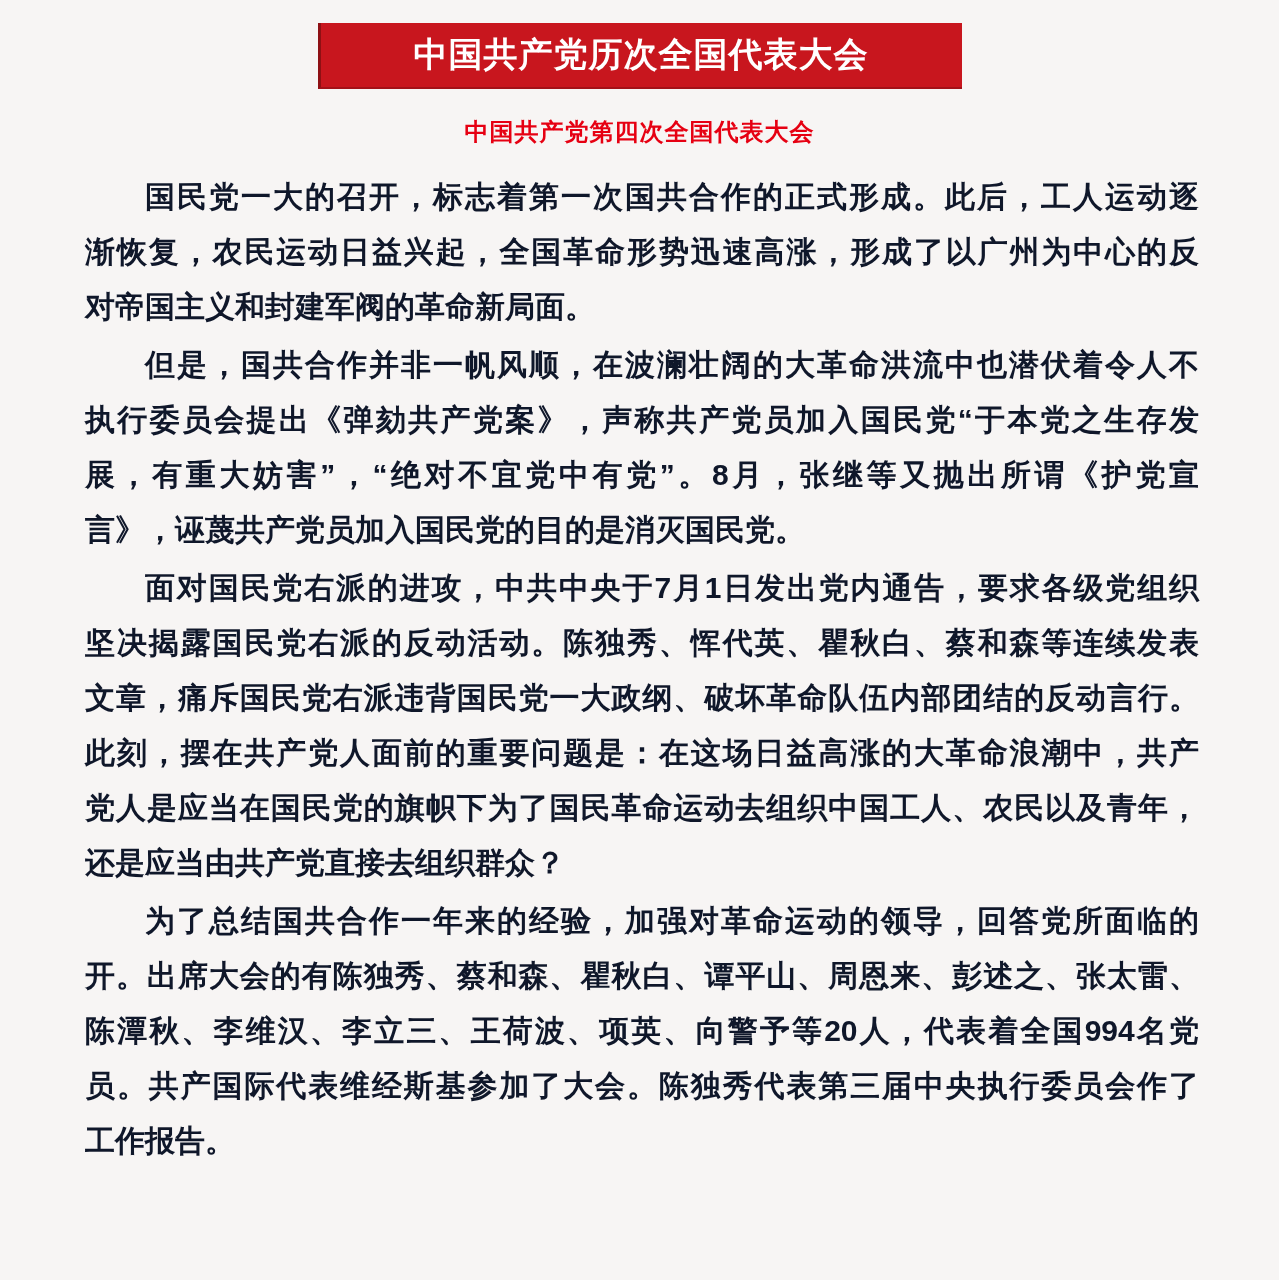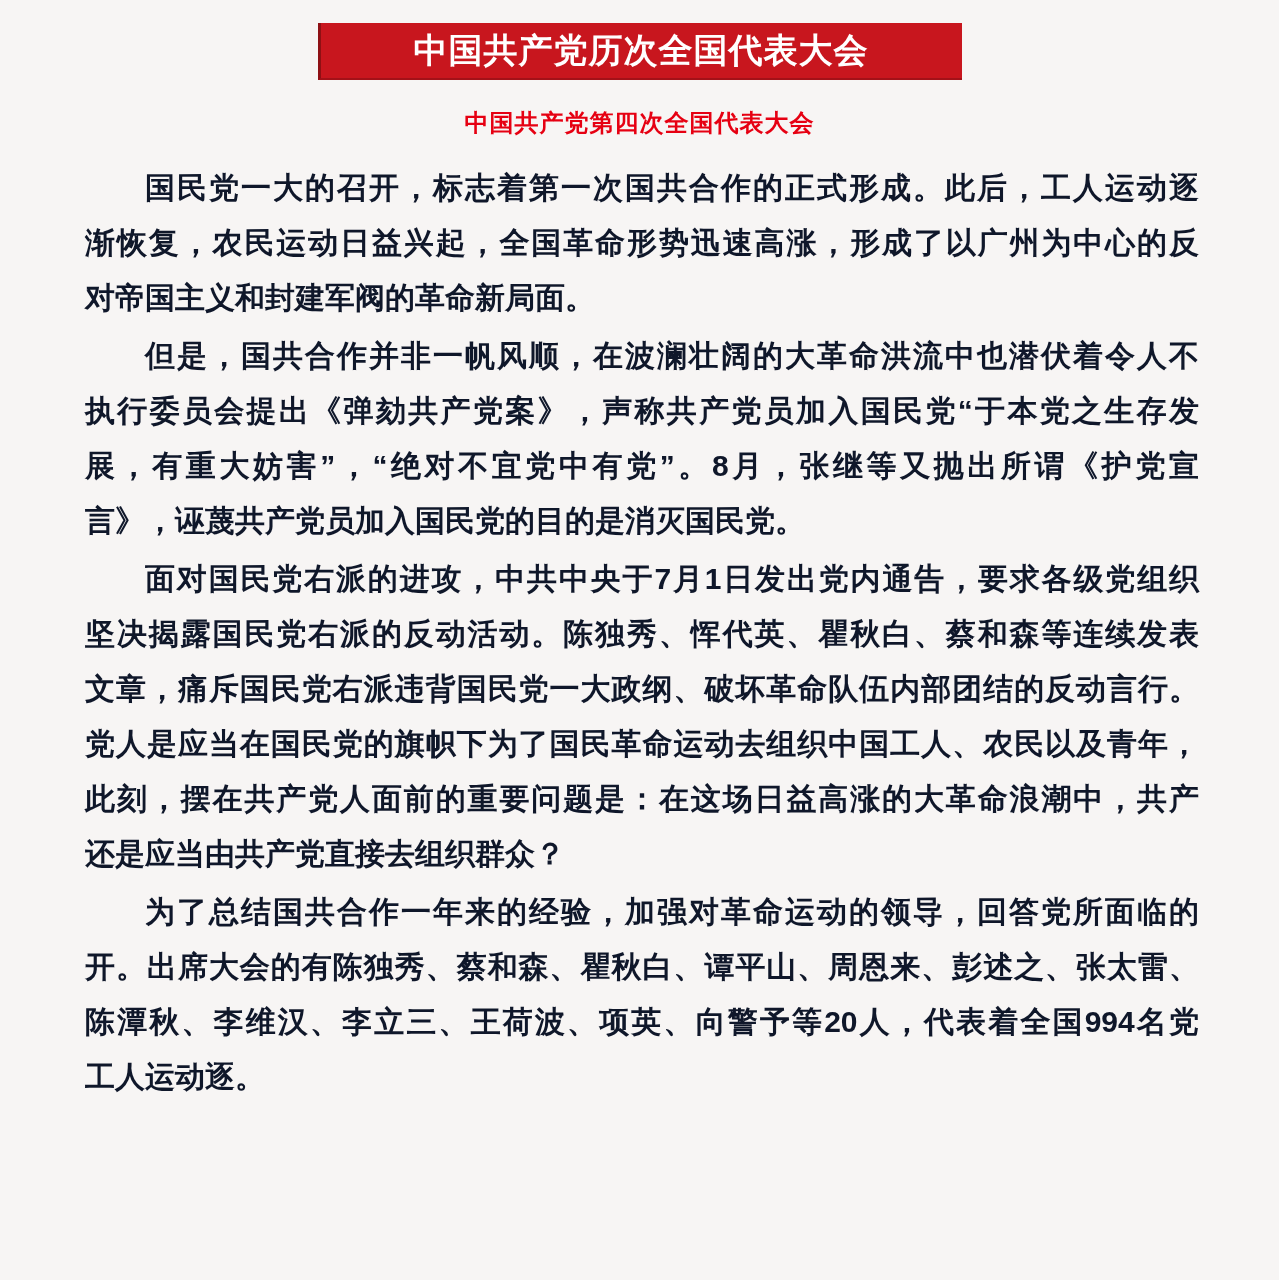--- a/index.html
+++ b/index.html
@@ -8,21 +8,21 @@
   }
   body {
     width: 1279px;
     height: 1280px;
     background: #f7f5f4;
     font-family: "Liberation Sans", sans-serif;
     overflow: hidden;
   }
   .banner {
     width: 644px;
-    height: 57px;
+    height: 66px;
     margin: 23px auto 0 auto;
     background: #c8161e;
     border-left: 3px solid #8e1014;
     border-bottom: 2px solid #a31118;
     box-sizing: border-box;
     display: flex;
     align-items: center;
     justify-content: center;
   }
   .banner-title {
@@ -82,26 +82,27 @@
       <div class="line indent">但是，国共合作并非一帆风顺，在波澜壮阔的大革命洪流中也潜伏着令人不</div>
       <div class="line">执行委员会提出《弹劾共产党案》，声称共产党员加入国民党“于本党之生存发</div>
       <div class="line">展，有重大妨害”，“绝对不宜党中有党”。8月，张继等又抛出所谓《护党宣</div>
       <div class="line short">言》，诬蔑共产党员加入国民党的目的是消灭国民党。</div>
     </div>
 
     <div class="para">
       <div class="line indent">面对国民党右派的进攻，中共中央于7月1日发出党内通告，要求各级党组织</div>
       <div class="line">坚决揭露国民党右派的反动活动。陈独秀、恽代英、瞿秋白、蔡和森等连续发表</div>
       <div class="line">文章，痛斥国民党右派违背国民党一大政纲、破坏革命队伍内部团结的反动言行。</div>
+      <div class="line">此刻，摆在共产党人面前的重要问题是：在这场日益高涨的大革命浪潮中，共产</div>
       <div class="line">党人是应当在国民党的旗帜下为了国民革命运动去组织中国工人、农民以及青年，</div>
-      <div class="line">此刻，摆在共产党人面前的重要问题是：在这场日益高涨的大革命浪潮中，共产</div>
       <div class="line short">还是应当由共产党直接去组织群众？</div>
     </div>
 
     <div class="para">
       <div class="line indent">为了总结国共合作一年来的经验，加强对革命运动的领导，回答党所面临的</div>
       <div class="line">开。出席大会的有陈独秀、蔡和森、瞿秋白、谭平山、周恩来、彭述之、张太雷、</div>
       <div class="line">陈潭秋、李维汉、李立三、王荷波、项英、向警予等20人，代表着全国994名党</div>
-      <div class="line short">工人运动逐。</div>
+      <div class="line">员。共产国际代表维经斯基参加了大会。陈独秀代表第三届中央执行委员会作了</div>
+      <div class="line short">工作报告。</div>
     </div>
 
   </div>
 </div>
 
 </body></html>

